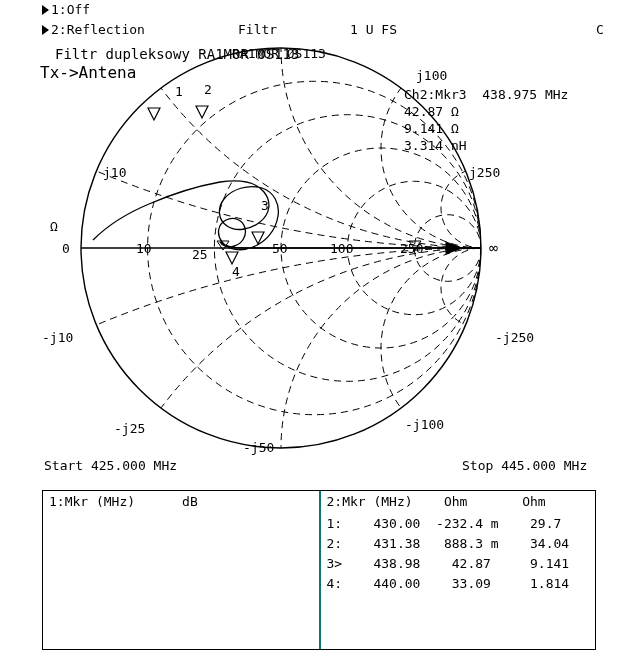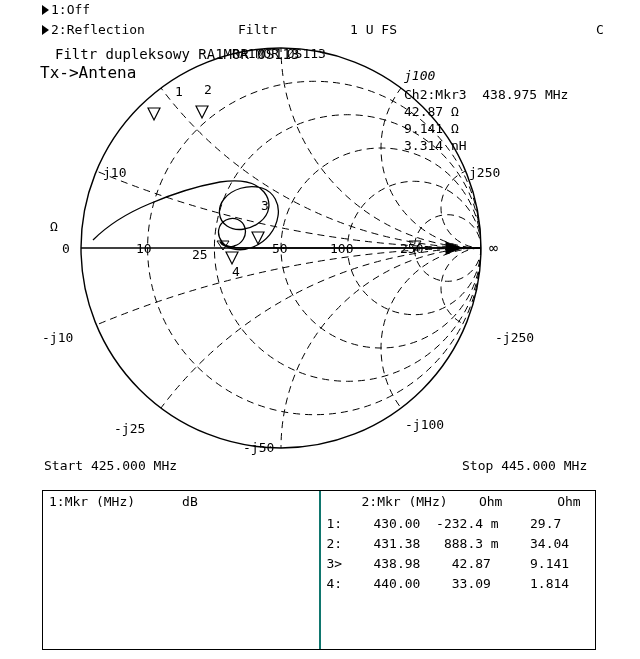--- a/index.html
+++ b/index.html
@@ -193,21 +193,21 @@
 
     <g>
       <path d="M 226 216 L 238 216 L 232 228 Z" fill="none" stroke="#000" stroke-width="1.2"></path>
     </g>
 
     <path d="M 217 205 L 229 205 L 223 214 Z" fill="none" stroke="#000" stroke-width="1"></path>
     <path d="M 409 205 L 421 205 L 415 214 Z" fill="none" stroke="#000" stroke-width="1"></path>
     <path d="M 446 206 L 462 212 L 446 218 Z" fill="#000" stroke="#000" stroke-width="1"></path>
   </svg>
 
-  <span class="chart-label" style="left:404px; top:32px;font-style:italic;">j100</span>
+  <span class="chart-label" style="left:416px; top:32px;">j100</span>
   <span class="chart-label" style="left:469px; top:129px;">j250</span>
   <span class="chart-label" style="left:59px;  top:129px;margin-left:44px;">j10</span>
   <span class="chart-label" style="left:42px;  top:294px;">-j10</span>
   <span class="chart-label" style="left:114px; top:385px;">-j25</span>
   <span class="chart-label" style="left:243px; top:404px;">-j50</span>
   <span class="chart-label" style="left:405px; top:381px;">-j100</span>
   <span class="chart-label" style="left:468px; top:294px;margin-left:27px;">-j250</span>
 
   <span class="chart-label" style="left:50px;  top:183px;">Ω</span>
   <span class="chart-label" style="left:62px;  top:205px;">0</span>
@@ -227,19 +227,19 @@
 <div class="abs mono" id="device-label">RA1MOR ØS113</div>
 
 <div class="abs mono" id="start-label">Start 425.000 MHz</div>
 <div class="abs mono" id="stop-label">Stop 445.000 MHz</div>
 
 <div class="abs" id="table-wrap">
   <div class="table-col" id="table-col-left">
     <div class="tbl-header" style="left:6px;">1:Mkr (MHz)      dB</div>
   </div>
   <div class="table-col" id="table-col-right">
-    <div class="tbl-header" style="left:6px;margin-left:35px;">2:Mkr (MHz)    Ohm       Ohm</div>
+    <div class="tbl-header" style="left:6px;">2:Mkr (MHz)    Ohm       Ohm</div>
     <div class="tbl-row" style="left:6px; top:25px;">1:    430.00  -232.4 m    29.7</div>
     <div class="tbl-row" style="left:6px; top:45px;">2:    431.38   888.3 m    34.04</div>
     <div class="tbl-row" style="left:6px; top:65px;">3&gt;    438.98    42.87     9.141</div>
     <div class="tbl-row" style="left:6px; top:85px;">4:    440.00    33.09     1.814</div>
   </div>
 </div>
 
 </body></html>

